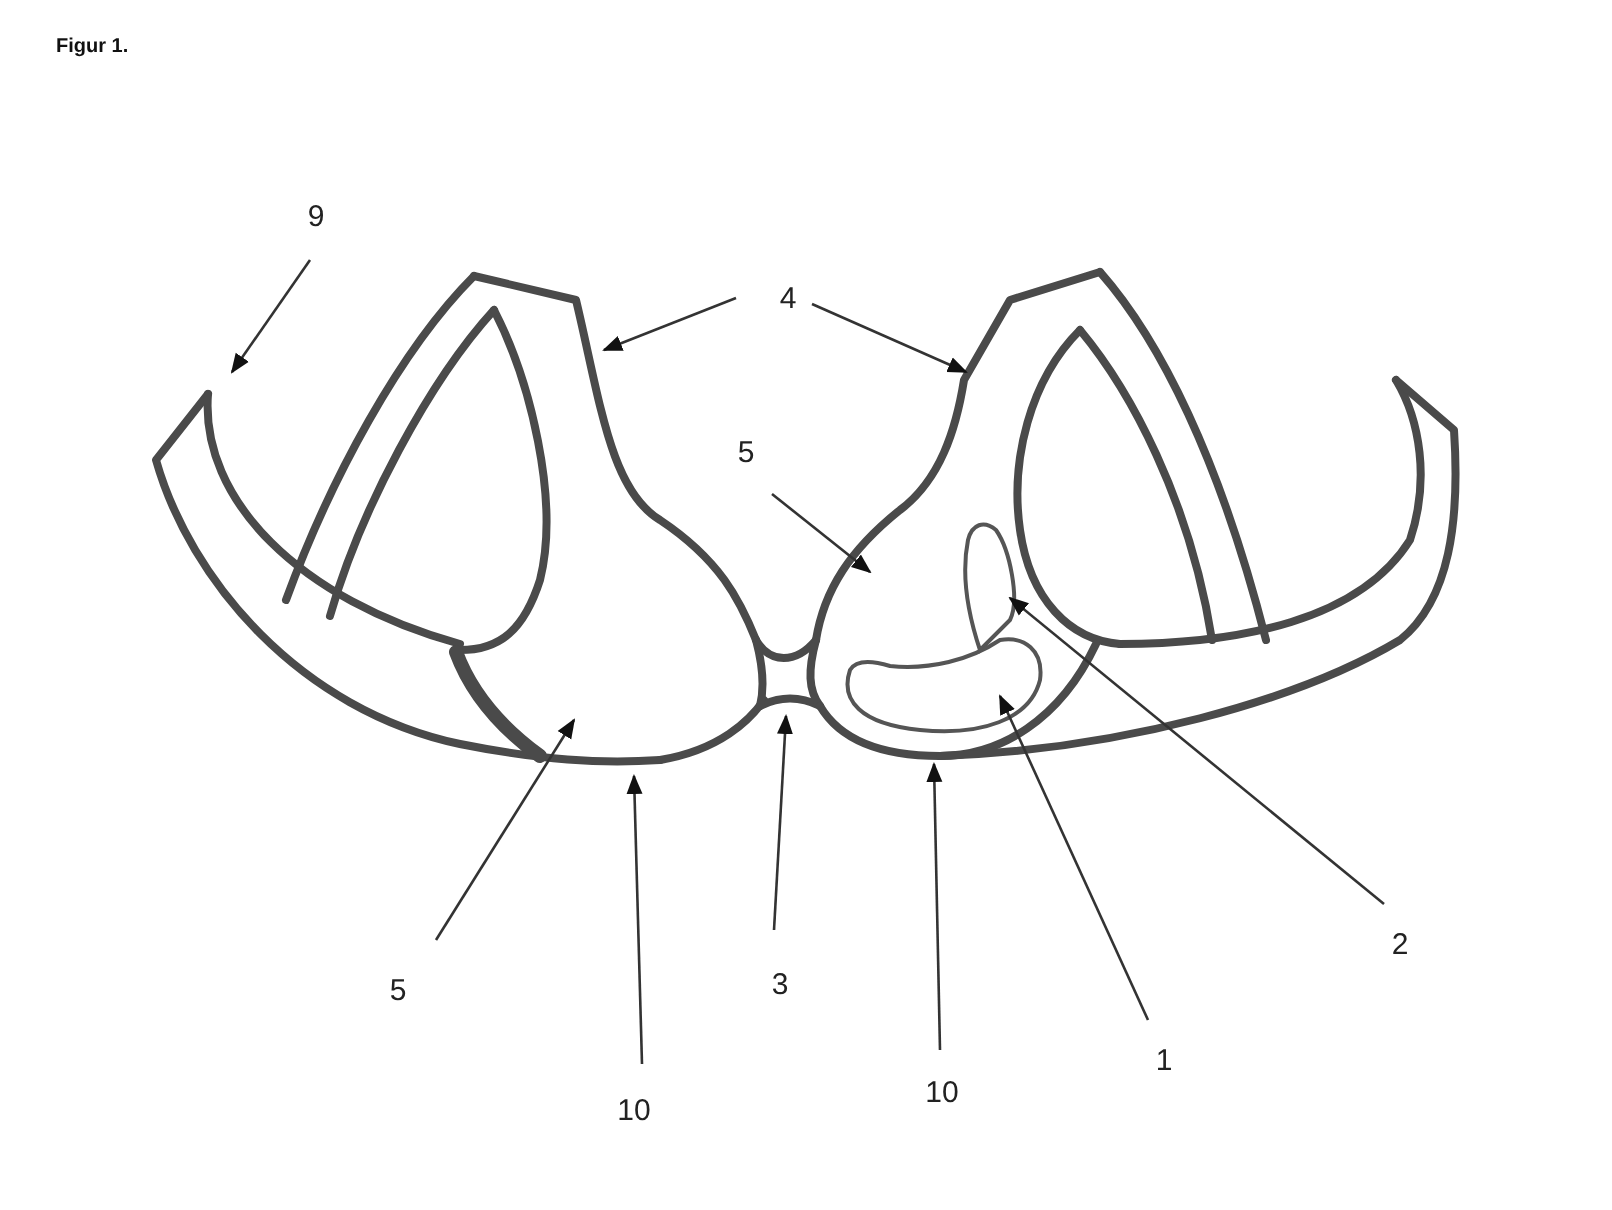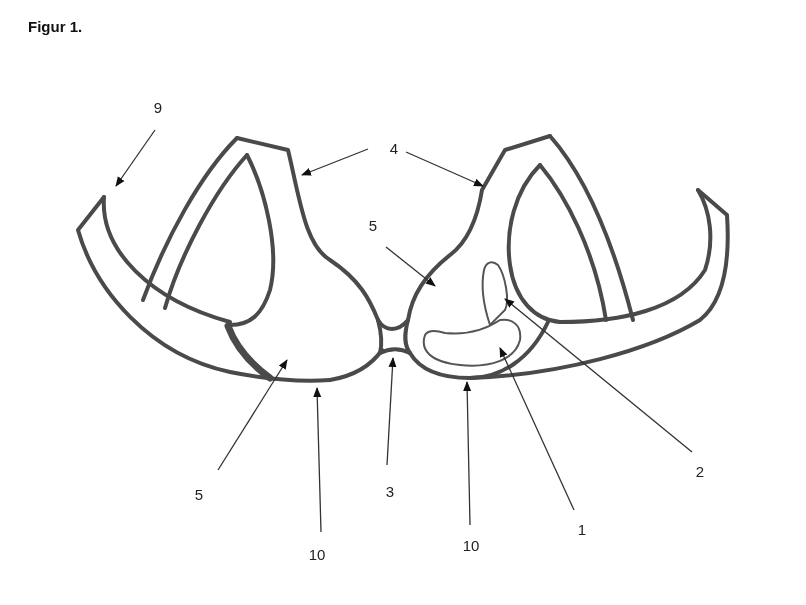--- a/index.html
+++ b/index.html
@@ -1,17 +1,17 @@
 <!DOCTYPE html>
 <html><head>
   <meta charset="utf-8">
   <style>
     html, body { margin: 0; padding: 0; background: #ffffff; }
     body { width: 806px; height: 605px; position: relative; overflow: hidden; font-family: "Liberation Sans", sans-serif; }
-    .fig-title { position: absolute; left: 28px; top: 18px; font-weight: bold; font-size: 15px; color: #111; }
+    .fig-title { position: absolute; left: 28px; top: 18px; font-weight: bold; font-size: 10px; color: #111; }
     svg { position: absolute; left: 0; top: 0; }
     .lbl { font-family: "Liberation Sans", sans-serif; font-size: 15px; fill: #222; }
   </style>
 </head>
 <body>
 
 <div class="fig-title">Figur 1.</div>
 
 <svg width="806" height="605" viewBox="0 0 806 605">
   <defs>

